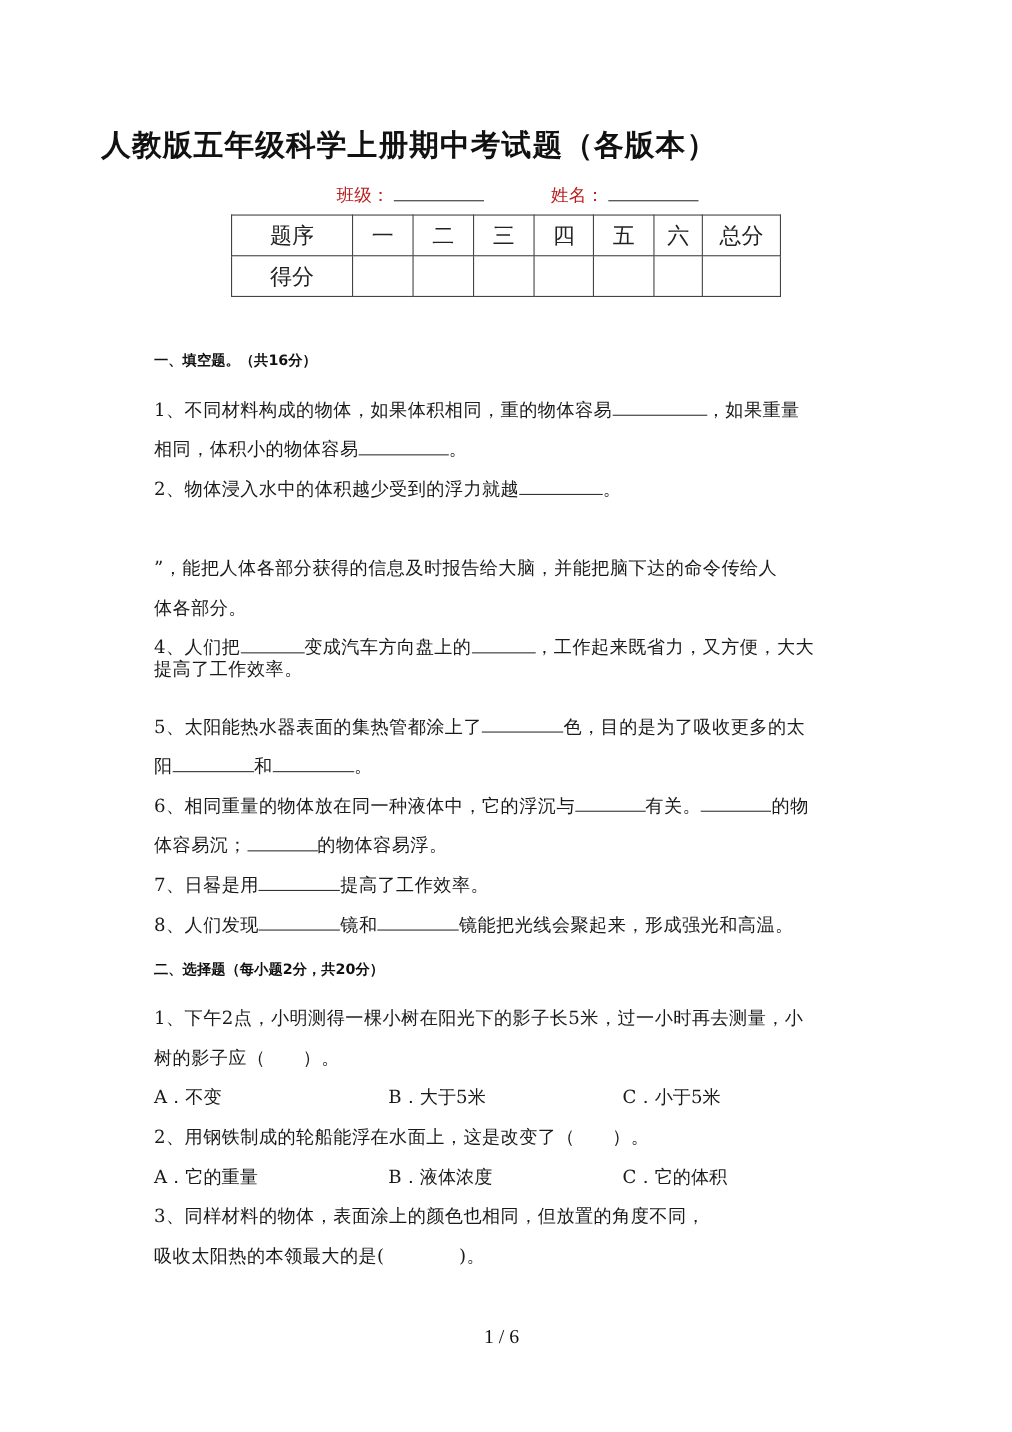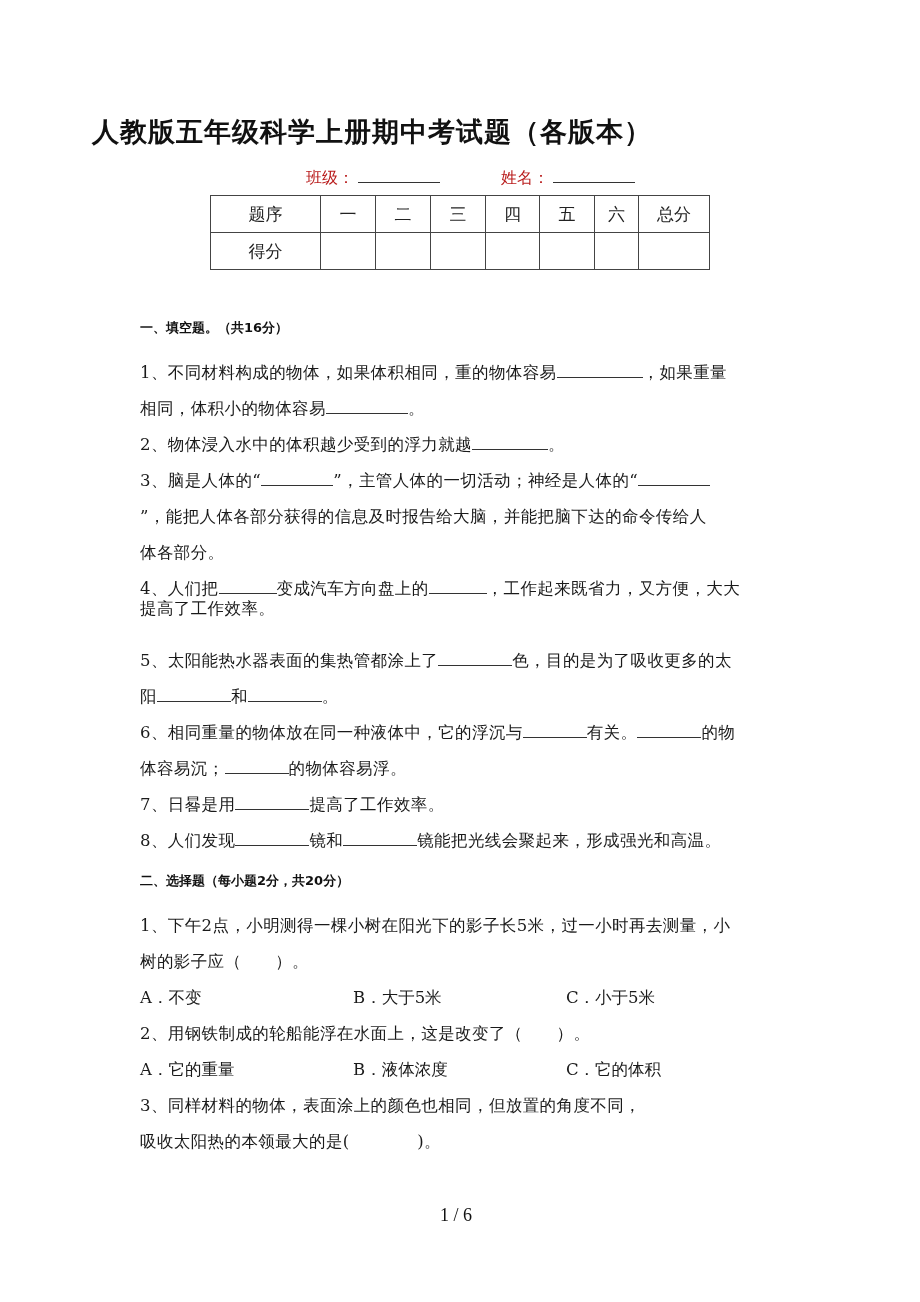--- a/index.html
+++ b/index.html
@@ -4,21 +4,21 @@
 <style>
   html, body { margin: 0; padding: 0; background: #ffffff; }
   body { width: 920px; height: 1302px; position: relative; overflow: hidden;
          font-family: "DejaVu Serif", "Liberation Serif", serif; color: #111; }
   .page { position: absolute; left: 0; top: 0; width: 920px; height: 1302px; background: #fff; }
   .title { position: absolute; left: 0; top: 114px; width: 744px; text-align: center;
            font-family: "DejaVu Sans", "Liberation Sans", sans-serif; font-weight: bold;
            font-size: 27px; letter-spacing: 1px; color: #111; }
   .info { position: absolute; top: 168px; font-size: 16px; color: #b91c1c; }
   .info .blank { display: inline-block; border-bottom: 1.5px solid #333; height: 14px; vertical-align: baseline; margin-left: 4px; }
-  table.score { position: absolute; left: 210px; top: 195px; border-collapse: collapse; font-size: 17px; color: #222; }
+  table.score { position: absolute; left: 210px; top: 195px; border-collapse: collapse; font-size: 20px; color: #222; }
   table.score td { border: 1.2px solid #444; height: 36px; text-align: center; padding: 0; }
   .sec { position: absolute; left: 140px; font-family: "DejaVu Sans", "Liberation Sans", sans-serif;
          font-weight: bold; font-size: 13px; color: #111; }
   .ln { position: absolute; left: 140px; font-size: 16.5px; white-space: nowrap; color: #1a1a1a; letter-spacing: 0.4px; }
   .ul { display: inline-block; border-bottom: 1px solid #333; height: 14px; vertical-align: baseline; }
   .opt { position: absolute; font-size: 16.5px; white-space: nowrap; color: #1a1a1a; }
   .pageno { position: absolute; top: 1205px; left: 0; width: 912px; text-align: center;
             font-family: "Liberation Serif", serif; font-size: 18px; color: #111; }
 </style>
 </head>
@@ -64,23 +64,20 @@
 
   <div class="ln" style="top:362px;">
     <span>1、不同材料构成的物体，如果体积相同，重的物体容易</span><span class="ul" style="width:86px;"></span><span>，如果重量</span>
   </div>
   <div class="ln" style="top:398px;">
     <span>相同，体积小的物体容易</span><span class="ul" style="width:82px;"></span><span>。</span>
   </div>
   <div class="ln" style="top:434px;">
     <span>2、物体浸入水中的体积越少受到的浮力就越</span><span class="ul" style="width:76px;"></span><span>。</span>
   </div>
-  <div class="ln" style="top:470px;">
-    <span>3、脑是人体的“</span><span class="ul" style="width:72px;"></span><span>”，主管人体的一切活动；神经是人体的“</span><span class="ul" style="width:72px;"></span>
-  </div>
   <div class="ln" style="top:506px;">
     <span>”，能把人体各部分获得的信息及时报告给大脑，并能把脑下达的命令传给人</span>
   </div>
   <div class="ln" style="top:542px;">
     <span>体各部分。</span>
   </div>
   <div class="ln" style="top:578px;">
     <span>4、人们把</span><span class="ul" style="width:58px;"></span><span>变成汽车方向盘上的</span><span class="ul" style="width:58px;"></span><span>，工作起来既省力，又方便，大大</span>
   </div>
   <div class="ln" style="top:598px;">

